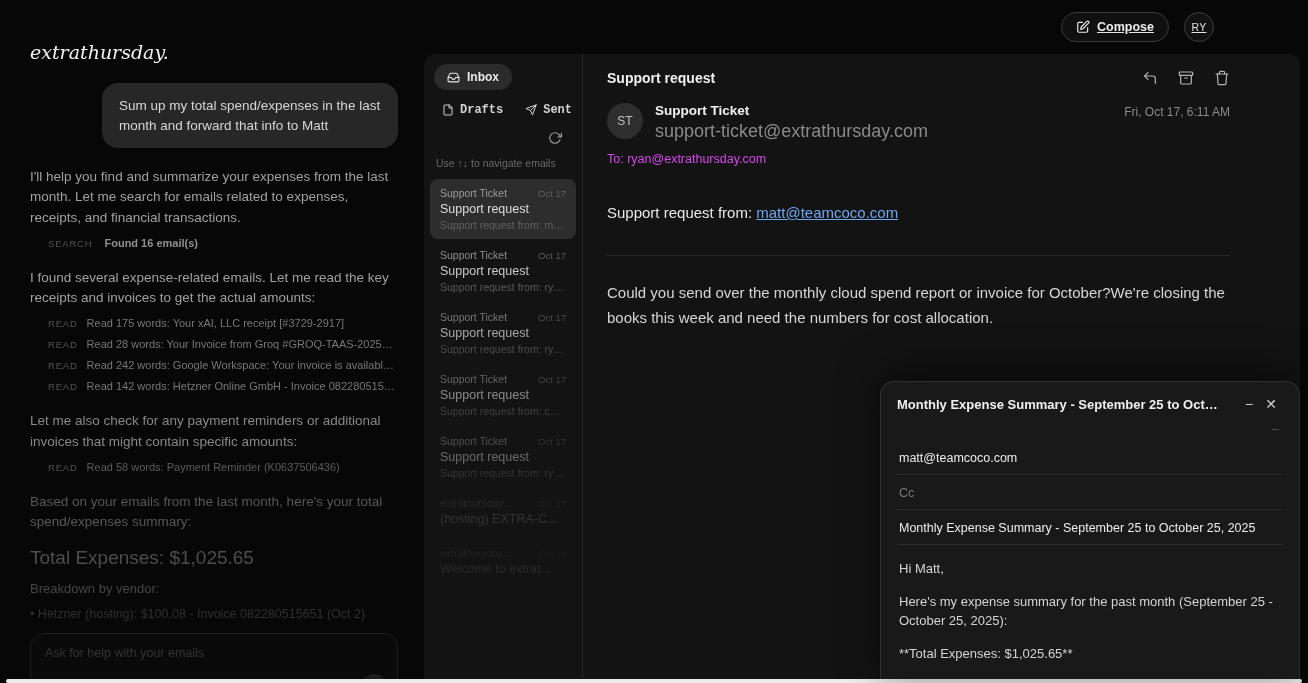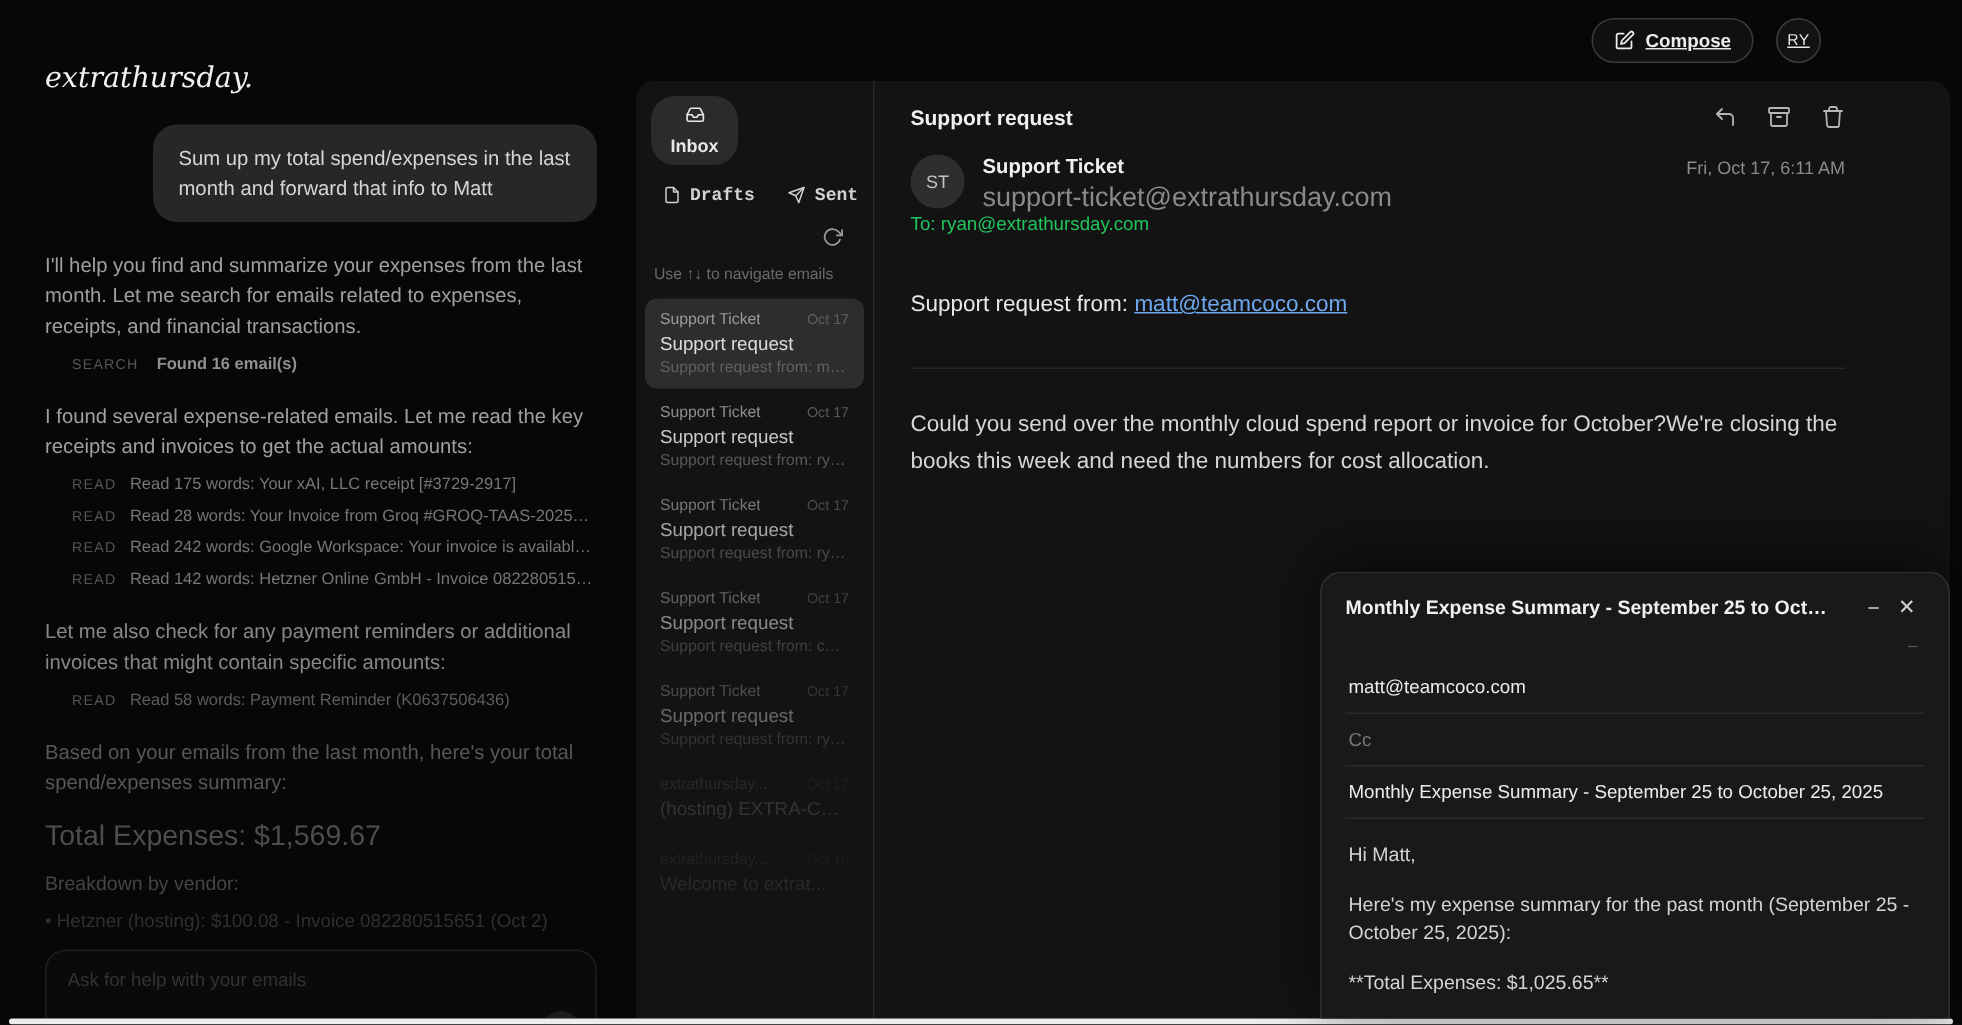--- a/index.html
+++ b/index.html
@@ -71,21 +71,21 @@
   
   .mail-card {
     position:absolute; top:54px; left:424px; right:8px; bottom:4px;
     background:#131313; border-radius:12px 12px 0 0; display:flex; overflow:hidden;
   }
   .list-pane { width:159px; border-right:1px solid #272727; padding:8px 6px 0 6px; }
   .pill-row { padding:2px 4px 0; }
   .inbox-pill {
     display:inline-flex; align-items:center; gap:7px;
     background:#2b2b2b; border:none; border-radius:16px; padding:6px 13px;
-    color:#e8e8e8; font-size:12px; font-weight:600; cursor:pointer; font-family:inherit;flex-direction:column;
+    color:#e8e8e8; font-size:12px; font-weight:600; cursor:pointer; font-family:inherit;
   }
   .ghost-row { display:flex; gap:6px; padding:7px 4px 0; }
   .ghost-btn {
     display:inline-flex; align-items:center; gap:6px;
     background:transparent; border:none; color:#d2d2d2; font-size:12px; font-weight:600;
     padding:6px 8px; cursor:pointer; font-family:Liberation Mono, monospace;
   }
   .refresh-row { display:flex; justify-content:flex-end; padding:8px 14px 0 0; }
   .refresh-btn { background:none; border:none; color:#9a9a9a; cursor:pointer; }
   .list-hint { margin:12px 0 10px 6px; font-size:10.5px; color:#6a6a6a; }
@@ -105,21 +105,21 @@
   .action-btn { background:none; border:none; color:#b5b5b5; cursor:pointer; padding:0; }
   .sender-row { display:flex; margin-top:17px; }
   .st-avatar {
     width:36px; height:36px; border-radius:50%; background:#2e2e2e; flex:none;
     display:flex; align-items:center; justify-content:center; font-size:12px; color:#c2c2c2;
   }
   .sender-meta { margin-left:12px; flex:1; }
   .sender-name { display:block; font-size:13.5px; font-weight:600; color:#f0f0f0; }
   .sender-email { display:block; margin-top:3px; font-size:18px; color:#8a8a8a; }
   .detail-date { font-size:12px; color:#8a8a8a; margin-top:2px; flex:none; }
-  .to-row { font-size:12.5px; color:#22c55e; }
+  .to-row { margin-top:10px; font-size:12.5px; color:#d946ef; }
   .body-intro { margin-top:38px; font-size:15px; color:#e8e8e8; }
   .mail-link { color:#6ea8f0; text-decoration:underline; cursor:pointer; }
   .detail-hr { border:none; border-top:1px solid #262626; margin-top:34px; }
   .body-para { margin-top:25px; font-size:15px; line-height:1.65; color:#d6d6d6; }
 
   
   .compose-modal {
     position:absolute; right:8px; top:381px; bottom:4px; width:420px; z-index:10;
     background:#191919; border:1px solid #303030; border-bottom:none;
     border-radius:14px 14px 0 0; box-shadow:0 -8px 40px rgba(0,0,0,.55);
@@ -188,21 +188,21 @@
   </div>
 
   <p class="chat-p dim2">Let me also check for any payment reminders or additional invoices that might contain specific amounts:</p>
 
   <div class="tool-row dim">
     <span class="tool-label">READ</span><span>Read 58 words: Payment Reminder (K0637506436)</span>
   </div>
 
   <p class="chat-p dim3">Based on your emails from the last month, here's your total spend/expenses summary:</p>
 
-  <div class="total-heading">Total Expenses: $1,569.67</div>
+  <div class="total-heading">Total Expenses: $1,025.65</div>
   <p class="chat-p dim4">Breakdown by vendor:</p>
   <div class="chat-bullet">•  Hetzner (hosting): $100.08 - Invoice 082280515651 (Oct 2)</div>
 
   <div class="chat-input-box">
     <input type="text" placeholder="Ask for help with your emails" style="">
     <button class="send-btn">
       
     </button>
   </div>
 </aside>

